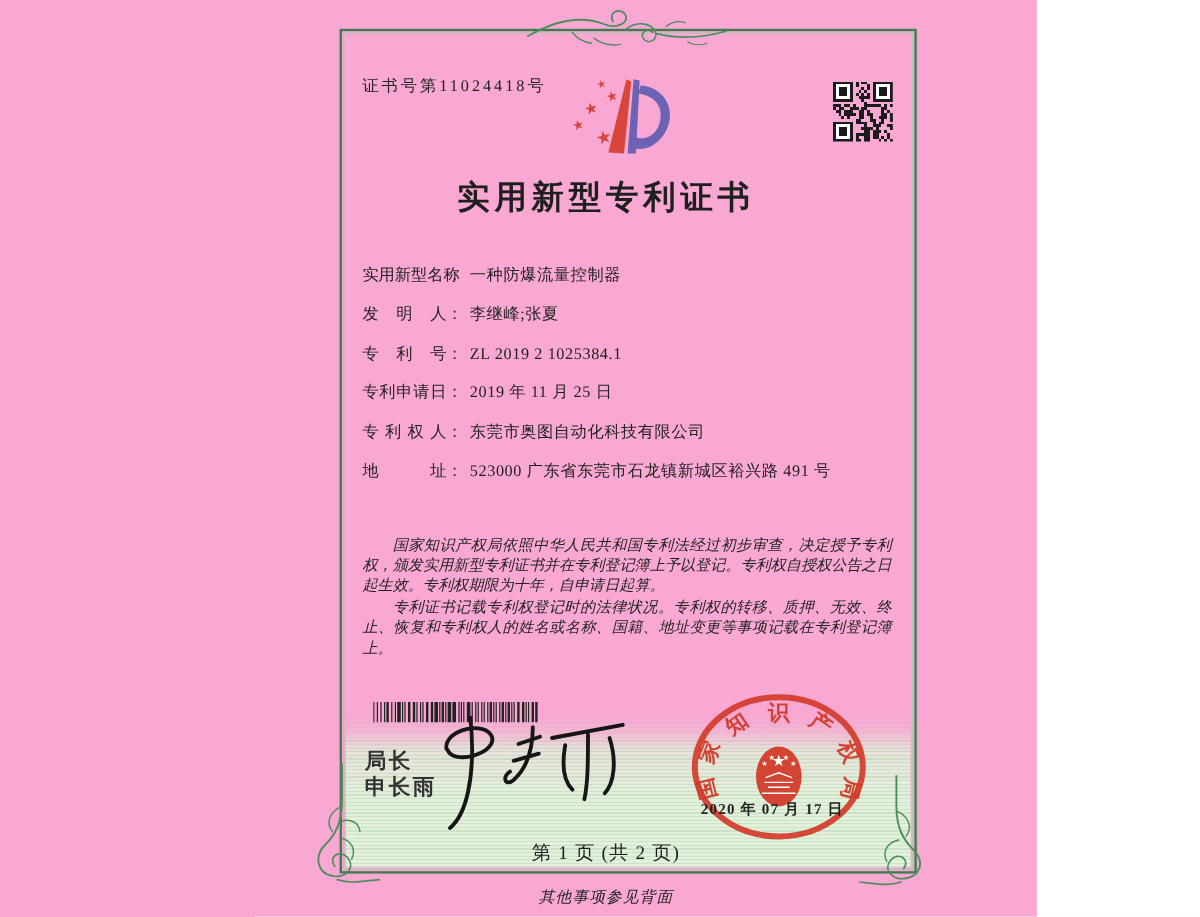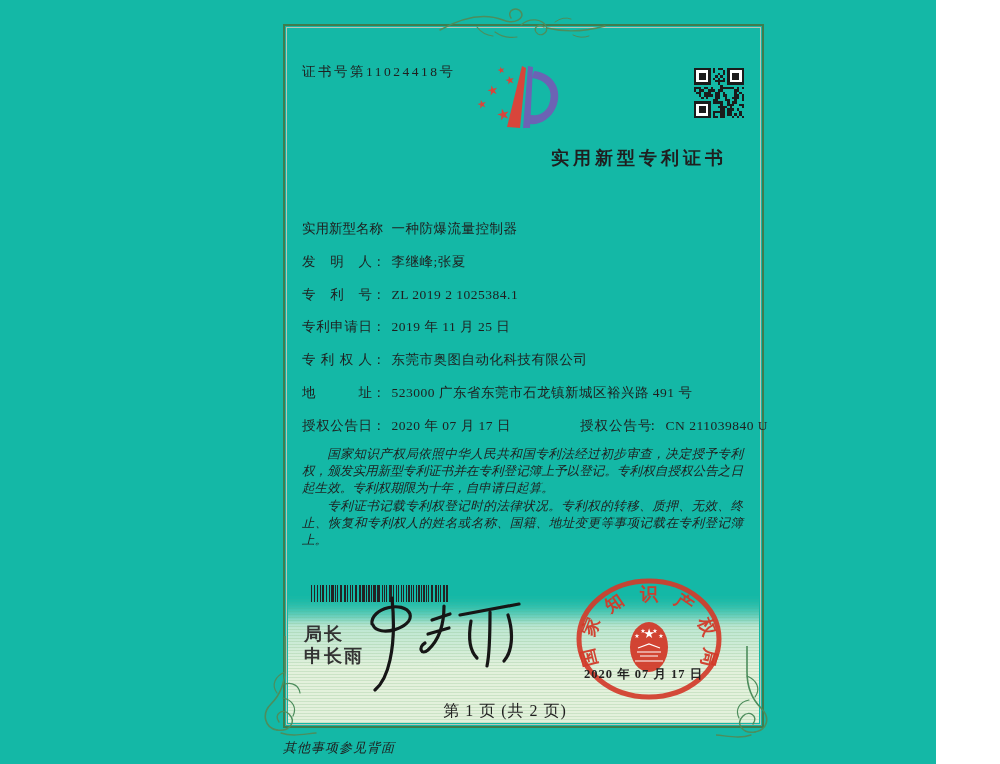--- a/index.html
+++ b/index.html
@@ -1,49 +1,49 @@
 <!DOCTYPE html>
 <html style="--frame-green: #3f7c4e; --ornament-green: #4d8d5c; --band-green: #e3f1dc; --seal-red: #d23b2a; --logo-purple: #6c63b4; --logo-red: #d8453b; --text-dark: #1f1f1f;"><head>
 <meta charset="utf-8">
 <style>
   :root{
     --frame-green:#3f7c4e; --ornament-green:#4d8d5c; --band-green:#e3f1dc;
     --seal-red:#d23b2a; --logo-purple:#6c63b4; --logo-red:#d8453b; --text-dark:#1f1f1f;
   }
   html,body{margin:0;padding:0;background:#fff;}
-  .canvas{position:relative;width:936px;height:764px;background:#14b8a6;overflow:hidden;
+  .canvas{position:relative;width:864px;height:764px;background:#f9a8d4;overflow:hidden;
           font-family:"Liberation Serif","DejaVu Serif",serif;color:var(--text-dark);}
   
   .frame{position:absolute;left:283px;top:24px;width:481px;height:704px;
          border:2px solid var(--frame-green);box-sizing:border-box;}
   .frame::before{content:"";position:absolute;inset:1px;border:1px solid #b7c3b4;}
   
   .band{position:absolute;left:3px;right:3px;bottom:3px;height:130px;
         background:
           repeating-linear-gradient(0deg, rgba(130,185,130,.25) 0 1px, rgba(255,255,255,0) 1px 3px),
           linear-gradient(to bottom, rgba(227,241,220,0) 0, rgba(227,241,220,.8) 30px, var(--band-green) 75px);
         -webkit-mask-image:linear-gradient(to bottom, transparent 0, #000 34px);
         mask-image:linear-gradient(to bottom, transparent 0, #000 34px);}
   .abs{position:absolute;}
   .cert-no{left:302px;top:63px;font-size:13.5px;letter-spacing:2.5px;}
-  .title{left:283px;top:146px;width:444px;text-align:right;font-size:18px;font-weight:600;letter-spacing:4px;}
+  .title{left:283px;top:146px;width:444px;text-align:center;font-size:27px;font-weight:600;letter-spacing:4px;}
   .row{left:302px;width:446px;height:18px;font-size:13.5px;white-space:nowrap;}
   .flabel{display:inline-block;width:70px;text-align:justify;text-align-last:justify;vertical-align:top;}
   .colon{display:inline-block;margin-right:6px;}
   .fvalue{letter-spacing:.5px;font-weight:400;}
   .row0{top:220px}.row1{top:253px}.row2{top:286px}.row3{top:318px}.row4{top:351px}.row5{top:384px}.row6{top:417px}
   .grant2{position:absolute;left:278px;top:0;}
   .flabel5{display:inline-block;width:66px;text-align:justify;text-align-last:justify;letter-spacing:1px;}
   .paras{left:302px;top:446px;width:441px;font-size:12.6px;line-height:17.2px;text-align:justify;font-style:italic;font-family:Liberation Serif, serif;}
   .paras p{margin:0;text-indent:2em;}
   .officer{left:304px;font-family:"Liberation Sans","DejaVu Sans",sans-serif;font-size:18px;color:#333;font-weight:600;letter-spacing:2px;}
   .officer1{top:622px}.officer2{top:644px}
   .seal-date{left:584px;top:666px;font-size:12.5px;letter-spacing:1px;color:#222;font-weight:600;}
   .page-info{left:283px;top:701px;width:444px;text-align:center;font-size:16px;letter-spacing:1px;}
-  .back-note{left:283px;top:739px;width:444px;text-align:left;font-size:13px;font-style:italic;letter-spacing:1px;}
+  .back-note{left:283px;top:739px;width:444px;text-align:center;font-size:13px;font-style:italic;letter-spacing:1px;}
   
   .orn{stroke:var(--ornament-green);fill:none;stroke-linecap:round;stroke-linejoin:round;}
   .logo-red{fill:var(--logo-red);} .logo-purple{fill:var(--logo-purple);}
   .seal-ring{stroke:var(--seal-red);fill:none;opacity:.92;}
   .sealChar{fill:var(--seal-red);font-weight:bold;font-size:18px;text-anchor:middle;opacity:.95;
             font-family:"Liberation Serif","DejaVu Serif",serif;}
   .emb-red{fill:var(--seal-red);opacity:.95;} .emb-star{fill:#fff;text-anchor:middle;}
   .emb-line{stroke:#fff;stroke-width:1.2;fill:none;}
   .sig{stroke:#161616;stroke-width:3.2;fill:none;stroke-linecap:round;stroke-linejoin:round;}
   .qr-dark{fill:#1b1b1b;} .qr-light{fill:#fff;} .bar{fill:#232323;}
@@ -245,26 +245,20 @@
   </div>
   <div class="abs row row3">
     <span class="flabel">专利申请日</span><span class="colon">：</span><span class="fvalue">2019 年 11 月 25 日</span>
   </div>
   <div class="abs row row4">
     <span class="flabel">专利权人</span><span class="colon">：</span><span class="fvalue">东莞市奥图自动化科技有限公司</span>
   </div>
   <div class="abs row row5">
     <span class="flabel">地址</span><span class="colon">：</span><span class="fvalue">523000 广东省东莞市石龙镇新城区裕兴路 491 号</span>
   </div>
-  <div class="abs row row6">
-    <span class="flabel">授权公告日</span><span class="colon">：</span><span class="fvalue">2020 年 07 月 17 日</span>
-    <span class="grant2">
-      <span class="flabel5">授权公告号</span><span class="colon">：</span><span class="fvalue">CN 211039840 U</span>
-    </span>
-  </div>
 
   <div class="abs paras">
     <p>国家知识产权局依照中华人民共和国专利法经过初步审查，决定授予专利权，颁发实用新型专利证书并在专利登记簿上予以登记。专利权自授权公告之日起生效。专利权期限为十年，自申请日起算。</p>
     <p>专利证书记载专利权登记时的法律状况。专利权的转移、质押、无效、终止、恢复和专利权人的姓名或名称、国籍、地址变更等事项记载在专利登记簿上。</p>
   </div>
 
   <svg id="barcode" class="abs" style="left:311px;top:585px;" width="142" height="17" viewBox="0 0 142 17">
       <rect x="0" y="0" width="1" height="17" class="bar"></rect>
       <rect x="3" y="0" width="1" height="17" class="bar"></rect>
       <rect x="6" y="0" width="1" height="17" class="bar"></rect>

